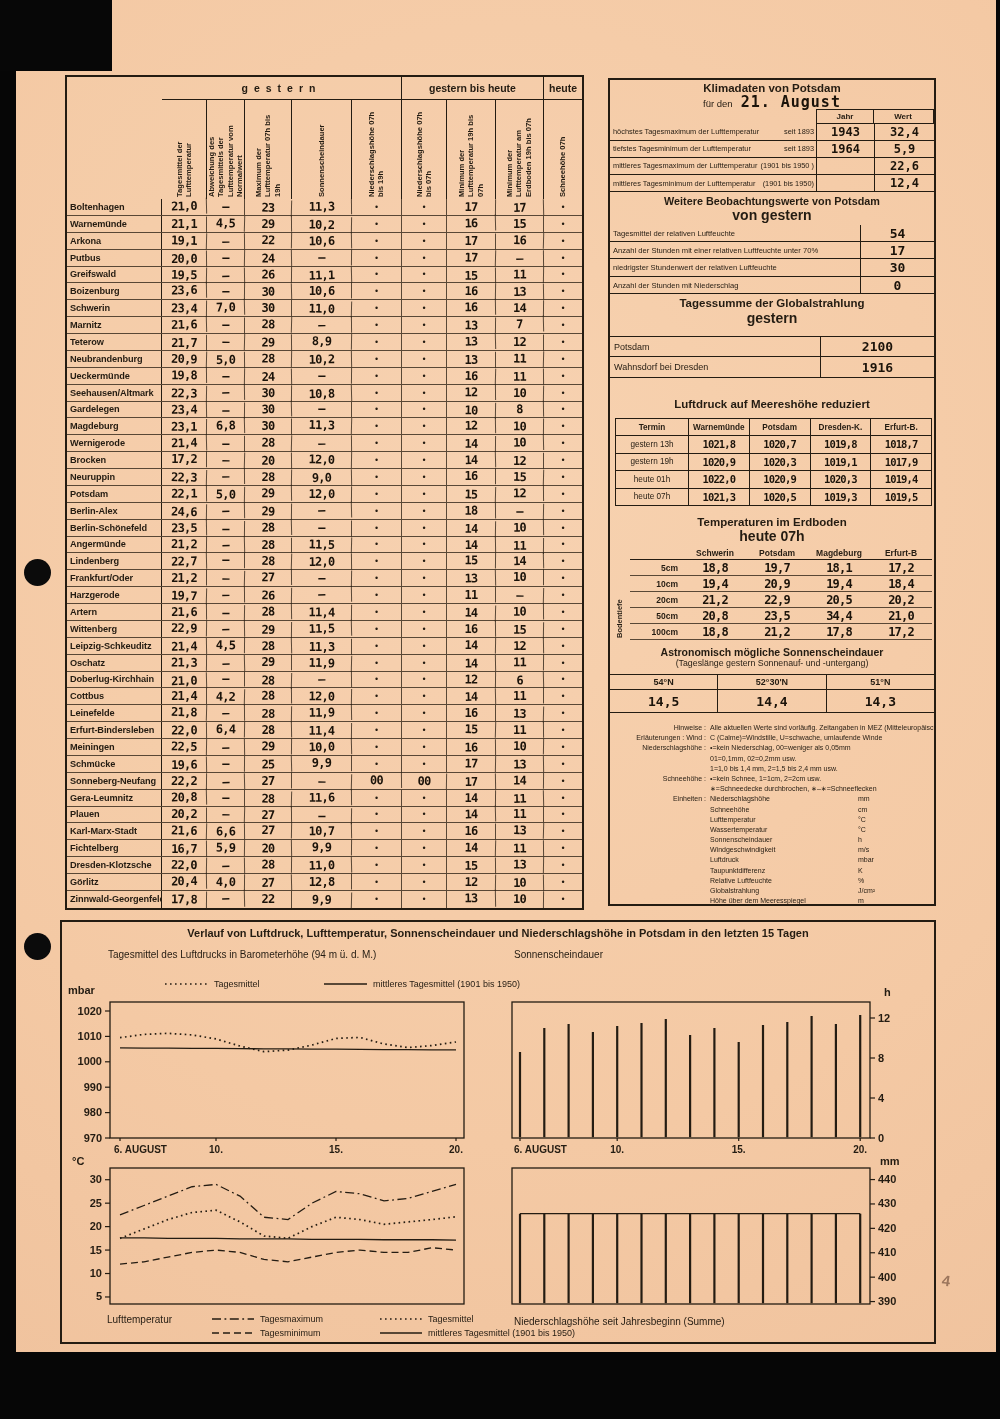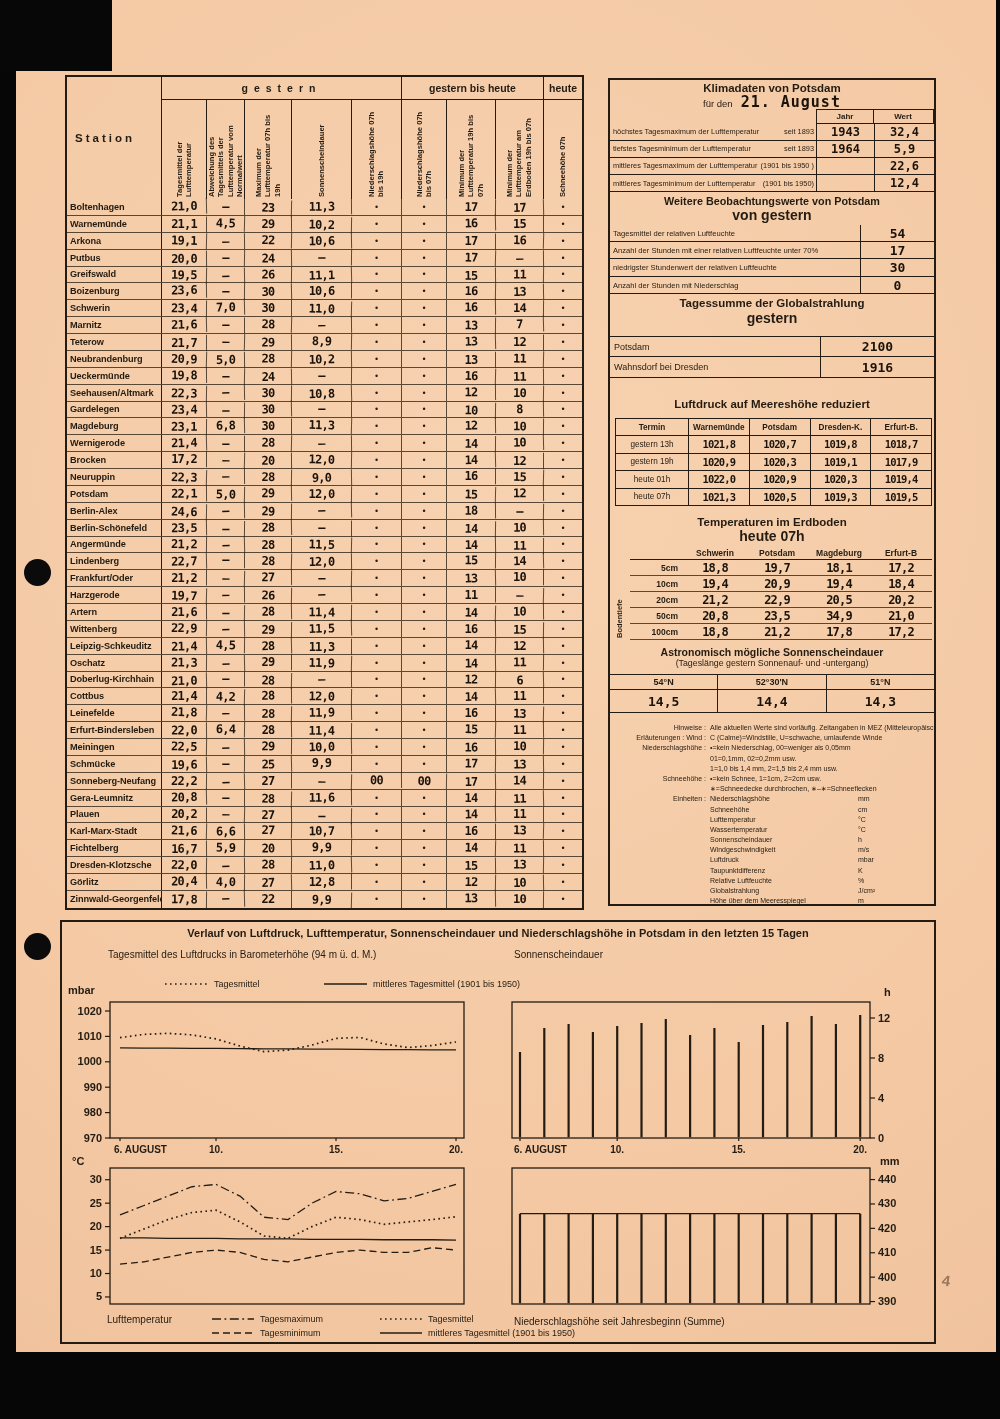--- a/index.html
+++ b/index.html
@@ -125,23 +125,20 @@
 <body>
 
 <div class="page">
   <div class="paper"></div>
   <div class="corner"></div>
   <div class="hole h1"></div>
   <div class="hole h2"></div>
   <div class="note4">4</div>
 
   <div class="sttable">
-    <div class="st-corner">
-        <span>Station</span>
-      </div>
     <div class="st-group g1">gestern</div>
     <div class="st-group g2">gestern bis heute</div>
     <div class="st-group g3">heute</div>
     <div class="st-colheads" id="st-colheads">
         <div class="st-vcell" style="width: 45px;">
           <div class="vlabel">Tagesmittel der Lufttemperatur</div>
         </div>
         <div class="st-vcell" style="width: 38px;">
           <div class="vlabel">Abweichung des Tagesmittels der Lufttemperatur vom Normalwert</div>
         </div>
@@ -829,21 +826,21 @@
             <div class="erd-depth">20cm</div>
             <div class="erd-c stamp">21,2</div>
             <div class="erd-c stamp">22,9</div>
             <div class="erd-c stamp">20,5</div>
             <div class="erd-c stamp">20,2</div>
           </div>
           <div class="erd-row">
             <div class="erd-depth">50cm</div>
             <div class="erd-c stamp">20,8</div>
             <div class="erd-c stamp">23,5</div>
-            <div class="erd-c stamp">34,9</div>
+            <div class="erd-c stamp">34,4</div>
             <div class="erd-c stamp">21,0</div>
           </div>
           <div class="erd-row">
             <div class="erd-depth">100cm</div>
             <div class="erd-c stamp">18,8</div>
             <div class="erd-c stamp">21,2</div>
             <div class="erd-c stamp">17,8</div>
             <div class="erd-c stamp">17,2</div>
           </div>
         </div>

